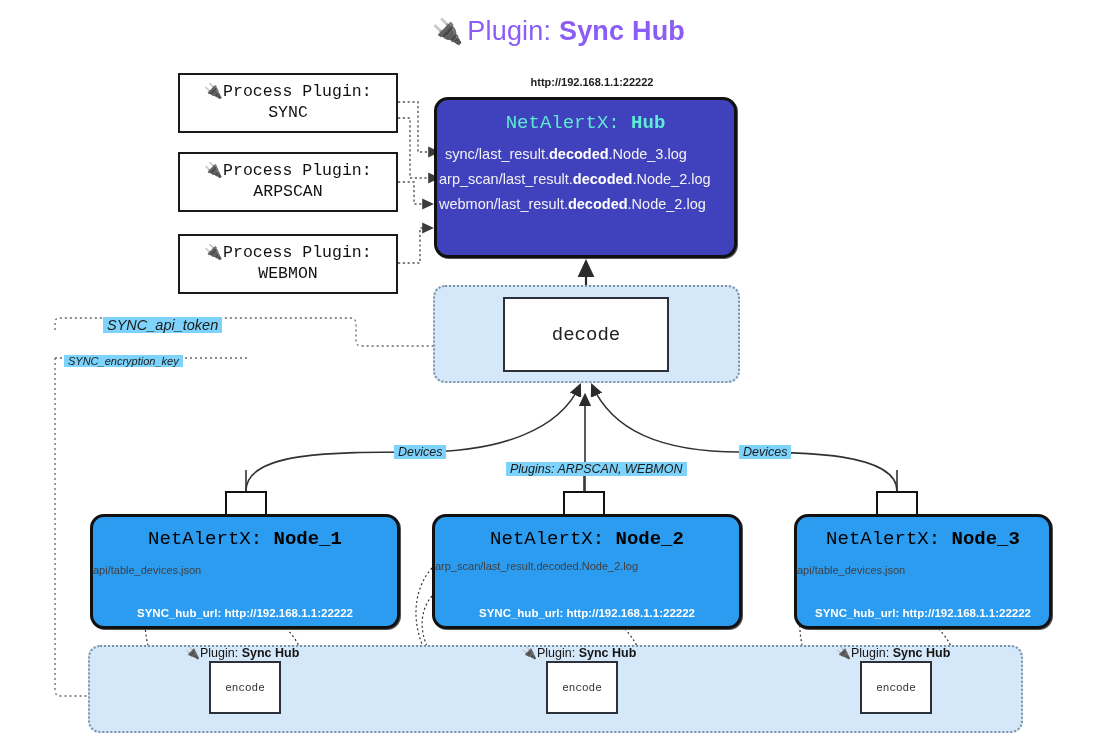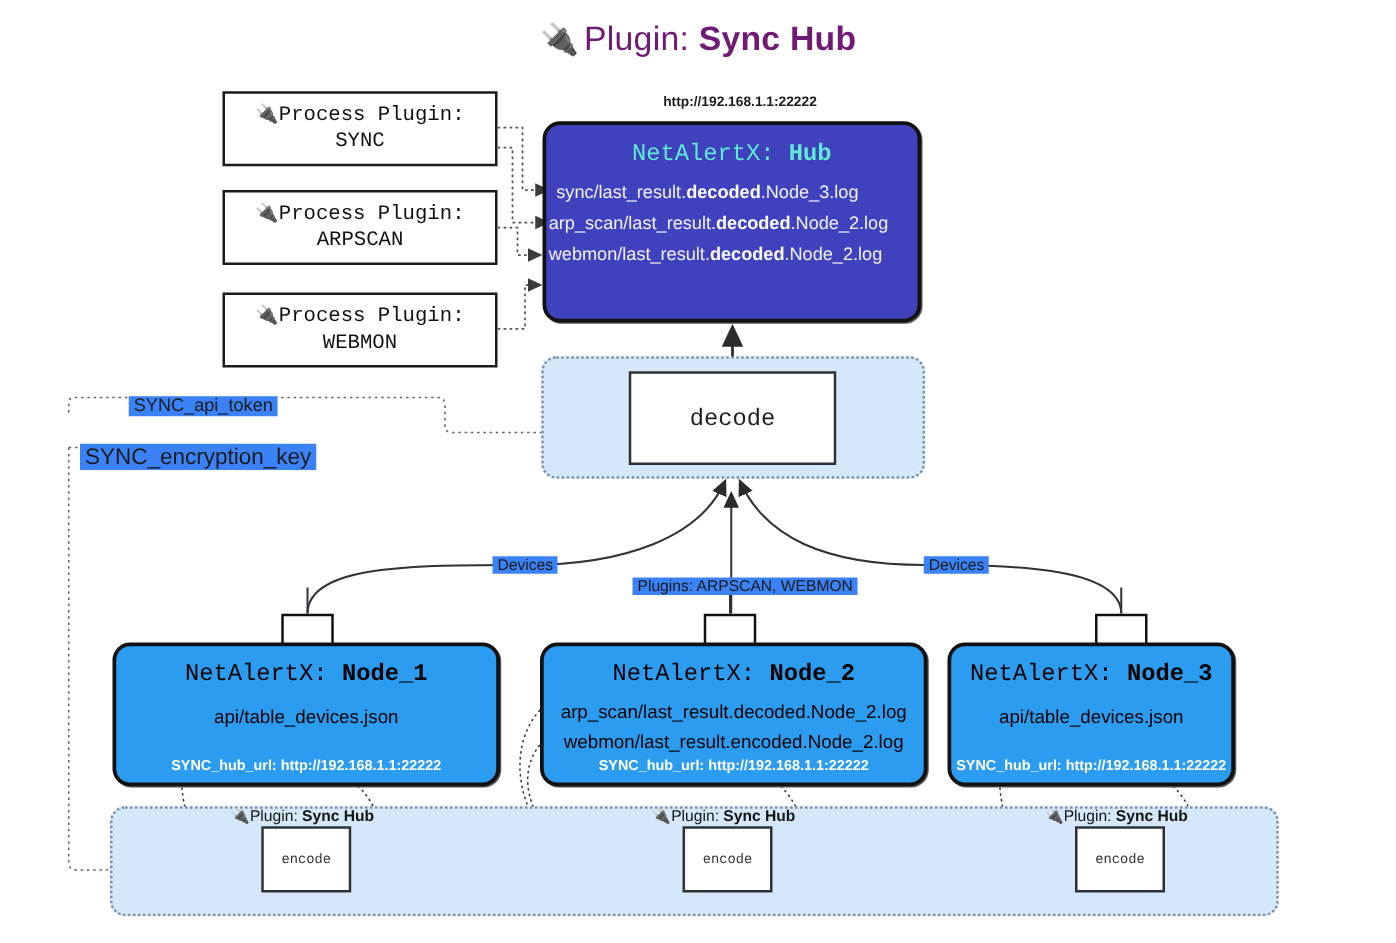--- a/index.html
+++ b/index.html
@@ -13,21 +13,21 @@
   }
   #stage { position:absolute; left:0; top:0; width:1117px; height:754px; }
 
   svg.layer { position:absolute; left:0; top:0; width:1117px; height:754px; pointer-events:none; }
 
   .abs { position:absolute; }
 
   
   #title {
     left:0; top:16px; width:1117px; text-align:center;
-    font-size:27px; color:#701a75; letter-spacing:.2px;
+    font-size:27px; color:#8b5cf6; letter-spacing:.2px;
     white-space:nowrap;
   }
   #title .plug { font-size:25px; margin-right:4px; }
   #title .strong { font-weight:bold; }
 
   
   .proc-box {
     width:220px; height:60px;
     border:2px solid #1a1a1a; background:#ffffff;
     font-family:"Liberation Mono", monospace;
@@ -71,52 +71,52 @@
   }
   #decode {
     left:503px; top:297px; width:166px; height:75px;
     background:#ffffff; border:2px solid #2c3038;
     display:flex; align-items:center; justify-content:center;
     font-family:"Liberation Mono", monospace; font-size:19px; color:#222;
   }
 
   
   .edge-label {
-    font-size:12.5px; color:#1b1b1b; background:#3b82f6;
-    padding:0 4px; white-space:nowrap;
+    font-size:12.5px; color:#1b1b1b; background:#7dd3fc;
+    padding:0 4px; white-space:nowrap;font-style:italic;
   }
   #lbl-api   { left:103px; top:317px; font-size:14.5px; }
-  #lbl-enc   { left:64px;  top:355px; font-size:18px; }
+  #lbl-enc   { left:64px;  top:355px; font-size:11px; }
   #lbl-dev-l { left:394px; top:445px; }
   #lbl-dev-r { left:739px; top:445px; }
   #lbl-plugins { left:506px; top:462px; }
 
   
   .node {
     height:115px; border:3px solid #111; border-radius:14px;
     background:#2c9cf0; box-shadow:1px 1px 0 #555;
     color:#ffffff; padding-top:11px;
   }
   .node .n-title {
     text-align:center; font-family:"Liberation Mono", monospace;
     font-size:19px; color:#000000;
   }
   .node .n-title b { font-weight:bold; }
   .node .n-line {
-    text-align:center; font-size:15px; color:#000000; line-height:1.62;
+    font-size:11px; color:#404040; line-height:1.62;
     white-space:nowrap;
   }
   .node .n-foot {
     position:absolute; left:0; bottom:7px; width:100%;
     text-align:center; font-size:11.5px; color:#ffffff; font-weight:bold;
     white-space:nowrap;
   }
   #node1 { left:90px;  top:514px; width:310px; }
   #node2 { left:432px; top:514px; width:310px; }
-  #node3 { left:758px; top:514px; width:230px; }
+  #node3 { left:794px; top:514px; width:258px; }
   #node1 .n-line { margin-top:12px; }
   #node3 .n-line { margin-top:12px; }
   #node2 .n-l1 { margin-top:8px; }
 
   
   .env { width:42px; height:32px; background:#fff; border:2px solid #111; }
   #env1 { left:225px; top:491px; }
   #env2 { left:563px; top:491px; }
   #env3 { left:876px; top:491px; }
 
@@ -254,21 +254,20 @@
     </div>
     <div class="n-line">api/table_devices.json</div>
     <div class="n-foot">SYNC_hub_url: http://192.168.1.1:22222</div>
   </div>
 
   <div class="abs node" id="node2">
     <div class="n-title">
       <span>NetAlertX: </span><b>Node_2</b>
     </div>
     <div class="n-line n-l1">arp_scan/last_result.decoded.Node_2.log</div>
-    <div class="n-line">webmon/last_result.encoded.Node_2.log</div>
     <div class="n-foot">SYNC_hub_url: http://192.168.1.1:22222</div>
   </div>
 
   <div class="abs node" id="node3">
     <div class="n-title">
       <span>NetAlertX: </span><b>Node_3</b>
     </div>
     <div class="n-line">api/table_devices.json</div>
     <div class="n-foot">SYNC_hub_url: http://192.168.1.1:22222</div>
   </div>

